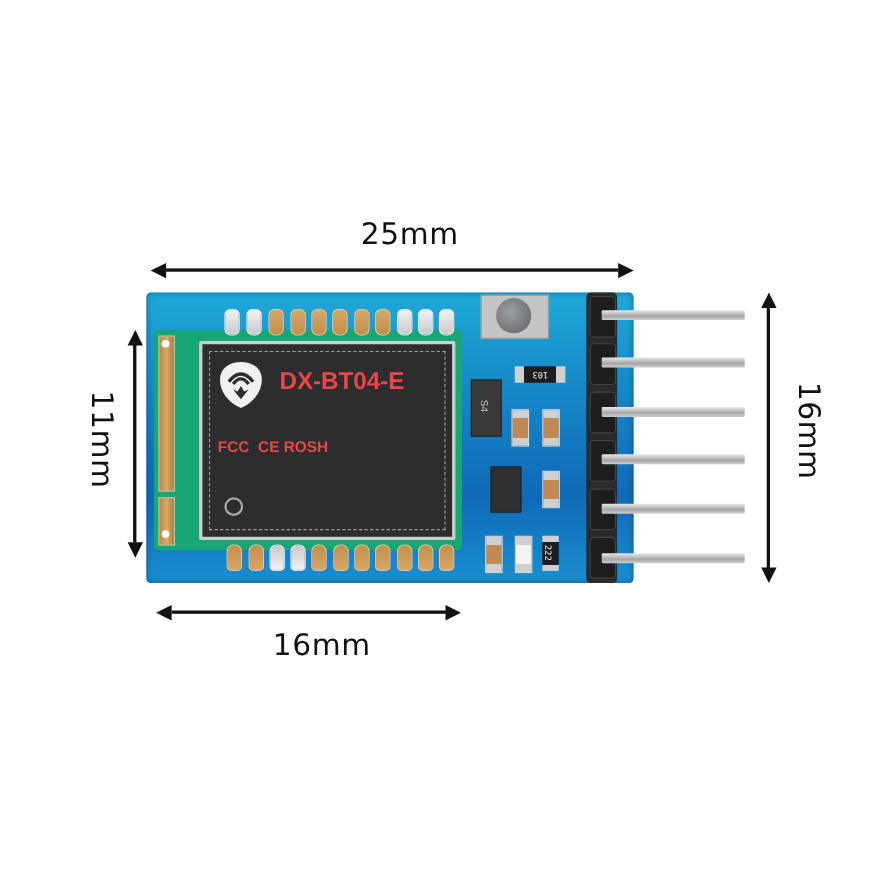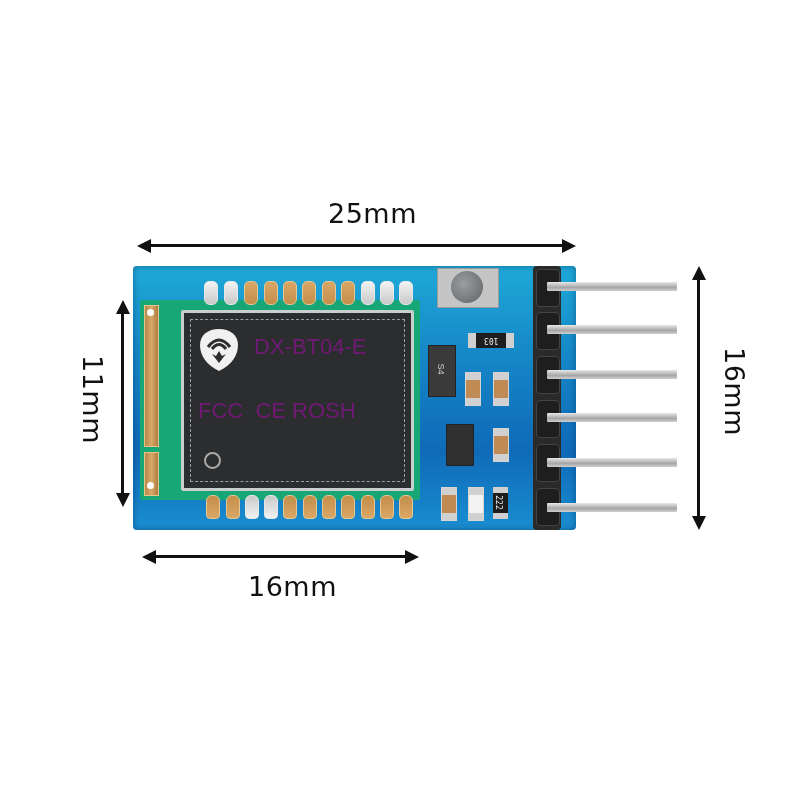--- a/index.html
+++ b/index.html
@@ -14,21 +14,21 @@
 
   .pcb{position:absolute;left:133px;top:266px;width:443px;height:264px;border-radius:4px;
        background:linear-gradient(180deg,#1fa9d8 0%,#1586c6 35%,#0f6ab8 70%,#1a8ed0 100%);}
   .pcb-edge{position:absolute;left:133px;top:266px;width:443px;height:264px;border-radius:4px;box-shadow:inset 0 0 6px rgba(0,40,90,.5);}
   .green-sub{position:absolute;left:140px;top:300px;width:280px;height:200px;background:#17a675;border-radius:3px;}
   .antenna{position:absolute;left:144px;top:305px;width:13px;height:140px;background:linear-gradient(90deg,#b8894a,#d8a968,#b07d40);border:1px solid #e6c58a;}
   .antenna2{position:absolute;left:144px;top:452px;width:13px;height:42px;background:linear-gradient(90deg,#b8894a,#d8a968,#b07d40);border:1px solid #e6c58a;}
   .ant-hole{position:absolute;width:7px;height:7px;border-radius:50%;background:#fff;}
   .shield{position:absolute;left:181px;top:310px;width:227px;height:175px;background:#2c2d2f;border:3px solid #c9cfcf;border-radius:2px;}
   .shield-inner{position:absolute;left:6px;top:6px;right:6px;bottom:6px;border:1px dashed #9aa0a0;}
-  .shield-text{position:absolute;color:#701a75;font-weight:normal;font-family:"Liberation Sans",sans-serif;}
+  .shield-text{position:absolute;color:#ef4444;font-weight:bold;font-family:"Liberation Sans",sans-serif;}
   .logo{position:absolute;left:198px;top:327px;width:42px;height:46px;}
   .mount-hole{position:absolute;left:204px;top:452px;width:13px;height:13px;border-radius:50%;border:2px solid #aaa;background:#2c2d2f;}
   .pad-top{position:absolute;top:281px;width:12px;height:22px;border-radius:5px 5px 6px 6px;background:linear-gradient(180deg,#d9a766,#c48d4a);border:1px solid #e7c790;}
   .pad-top.tin{background:linear-gradient(180deg,#f2f2f2,#c9c9c9);border-color:#e8e8e8;}
   .pad-bot{position:absolute;top:495px;width:12px;height:22px;border-radius:6px 6px 4px 4px;background:linear-gradient(180deg,#c48d4a,#d9a766);border:1px solid #e7c790;}
   .pad-bot.tin{background:linear-gradient(180deg,#c9c9c9,#f2f2f2);border-color:#e8e8e8;}
   .button-body{position:absolute;left:437px;top:268px;width:60px;height:38px;background:#c5c5c5;border:1px solid #9a9a9a;}
   .button-cap{position:absolute;left:451px;top:271px;width:32px;height:32px;border-radius:50%;background:radial-gradient(circle at 40% 40%,#9a9ea0,#5f6366);}
   .smd-v{position:absolute;background:linear-gradient(180deg,#d0d0d0 0 22%,#c08a55 22% 78%,#d0d0d0 78%);border:1px solid #d6d6d6;}
   .res{position:absolute;background:#1d1d1d;color:#eee;font-size:8px;text-align:center;font-family:"DejaVu Sans Mono",monospace;}
@@ -96,21 +96,21 @@
 <div class="shield">
   <div class="shield-inner"></div>
 </div>
 <svg class="logo" viewBox="0 0 42 46">
   <path d="M21 44 C8 38 2 28 2 18 C2 8 10 2 21 2 C32 2 40 8 40 18 C40 28 34 38 21 44 Z" fill="#f1f1f1"></path>
   <path d="M10 20 Q21 6 32 20" stroke="#2c2d2f" stroke-width="3" fill="none"></path>
   <path d="M14 22 Q21 13 28 22" stroke="#2c2d2f" stroke-width="3" fill="none"></path>
   <path d="M14 27 L21 36 L28 27 L24 29 L21 24 L18 29 Z" fill="#2c2d2f"></path>
 </svg>
 <div class="shield-text" style="left:254px;top:334px;font-size:22px;">DX-BT04-E</div>
-<div class="shield-text" style="left:198px;top:398px;font-size:22px;white-space:pre;">FCC  CE ROSH</div>
+<div class="shield-text" style="left:198px;top:398px;font-size:14px;white-space:pre;">FCC  CE ROSH</div>
 <div class="mount-hole"></div>
 
 <div class="button-body"></div>
 <div class="button-cap"></div>
 
 <div class="res" style="left:468px;top:333px;width:46px;height:15px;line-height:15px;background:linear-gradient(90deg,#d0d0d0 0 18%,#1d1d1d 18% 82%,#d0d0d0 82%);">
   <span style="display:inline-block;transform:rotate(180deg);">103</span>
 </div>
 <div class="diode">
   <span style="position:absolute;left:6px;top:18px;transform:rotate(90deg);">S4</span>

